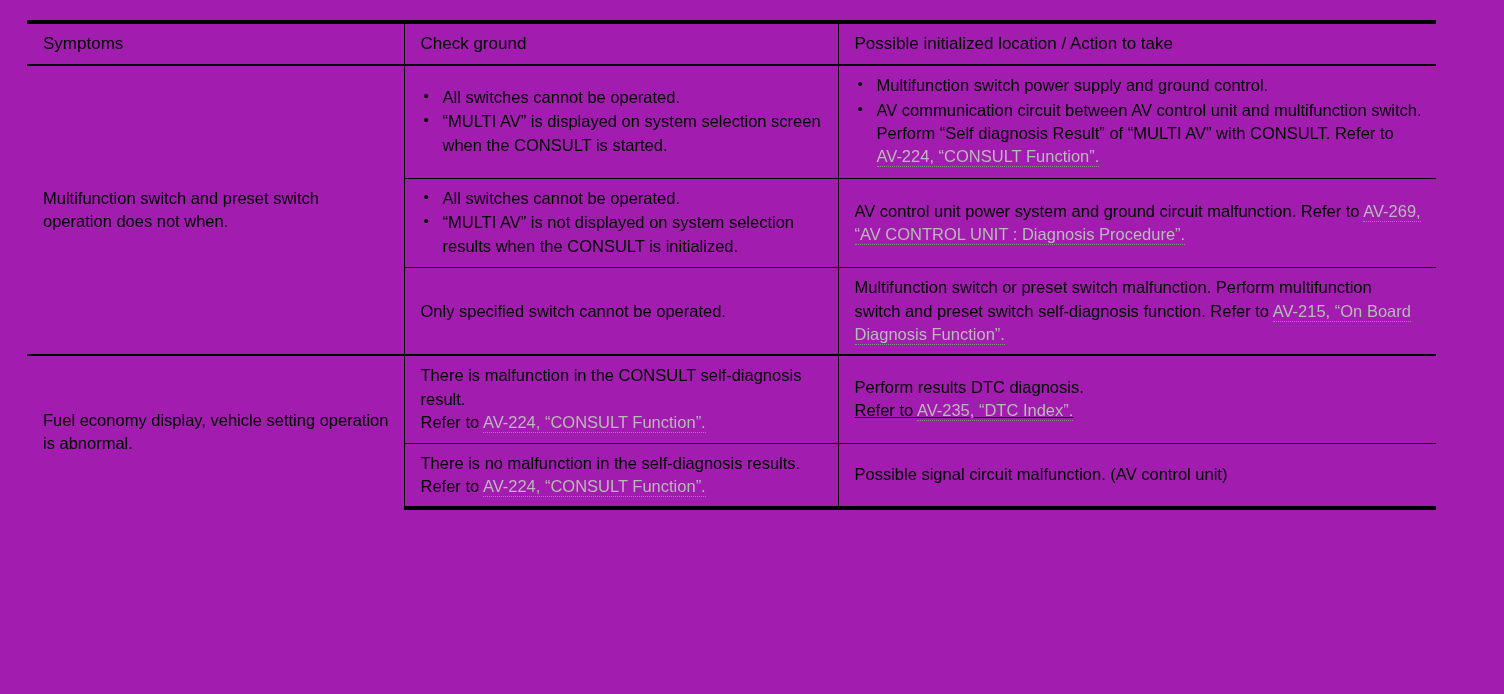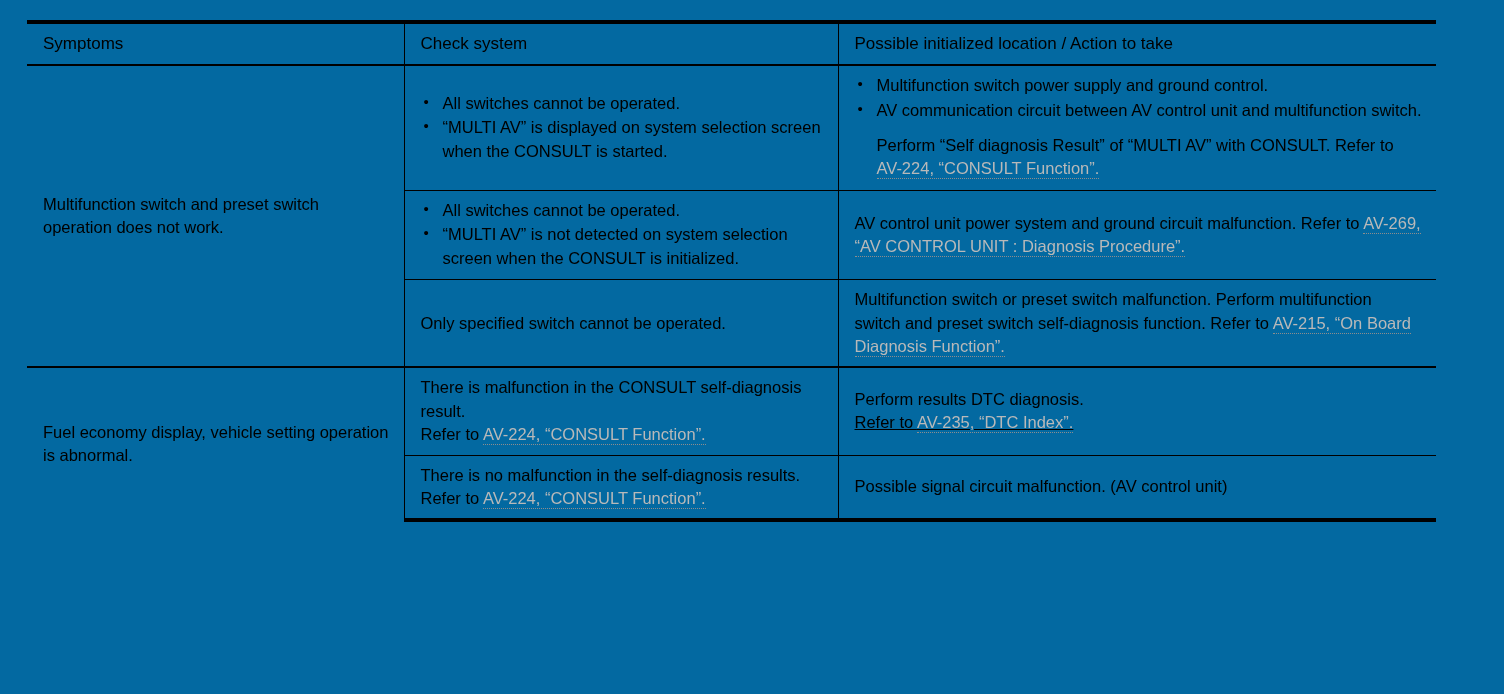--- a/index.html
+++ b/index.html
@@ -12,21 +12,21 @@
     height: 694px;
     font-family: "Liberation Sans", sans-serif;
     color: #000000;
     overflow: hidden;
   }
 
   .page {
     position: relative;
     width: 1504px;
     height: 694px;
-    background: #0369a1;
+    background: #a21caf;
   }
 
   table.symptom-table {
     position: absolute;
     left: 27px;
     top: 20px;
     width: 1409px;
     border-collapse: collapse;
     table-layout: fixed;
     font-size: 16.5px;
@@ -75,21 +75,20 @@
   }
   ul.bullets > li::before {
     content: "\2022";
     position: absolute;
     left: 3px;
     top: -1px;
     font-size: 15px;
   }
   ul.bullets > li .cont {
     display: block;
-    margin-top: 12px;
   }
 
   .cellpad-tall { padding-top: 14px; padding-bottom: 14px; }
 
   
   .xref {
     color: #b9b9b9;
     border-bottom: 1.5px dotted #8d8d8d;
     padding-bottom: 1px;
     white-space: normal;
@@ -103,27 +102,27 @@
   <table class="symptom-table">
     <colgroup>
       <col class="c-symptom">
       <col class="c-check">
       <col class="c-action">
     </colgroup>
 
     <tbody>
         <tr class="rule-top head-row">
       <td class="head-cell">Symptoms</td>
-      <td class="head-cell vdiv-l">Check system</td>
+      <td class="head-cell vdiv-l">Check ground</td>
       <td class="head-cell vdiv-l">Possible initialized location / Action to take</td>
     </tr>
 
     <tr class="sec-top">
       <td rowspan="3" style="text-align:left;">
-        <span>Multifunction switch and preset switch operation does not work.</span>
+        <span>Multifunction switch and preset switch operation does not when.</span>
       </td>
 
       <td class="vdiv-l cellpad-tall">
         <ul class="bullets">
           <li>
             <span>All switches cannot be operated.</span>
           </li>
           <li>
             <span>“MULTI AV” is displayed on system selection screen when the CONSULT is started.</span>
           </li>
@@ -145,21 +144,21 @@
       </td>
     </tr>
 
     <tr class="thin-top">
       <td class="vdiv-l cellpad-tall">
         <ul class="bullets">
           <li>
             <span>All switches cannot be operated.</span>
           </li>
           <li>
-            <span>“MULTI AV” is not detected on system selection screen when the CONSULT is initialized.</span>
+            <span>“MULTI AV” is not displayed on system selection results when the CONSULT is initialized.</span>
           </li>
         </ul>
       </td>
       <td class="vdiv-l cellpad-tall">
         <span>AV control unit power system and ground circuit malfunction. Refer to </span><a class="xref">AV-269, “AV CONTROL UNIT : Diagnosis Procedure”.</a>
       </td>
     </tr>
 
     <tr class="thin-top">
       <td class="vdiv-l cellpad-tall">

